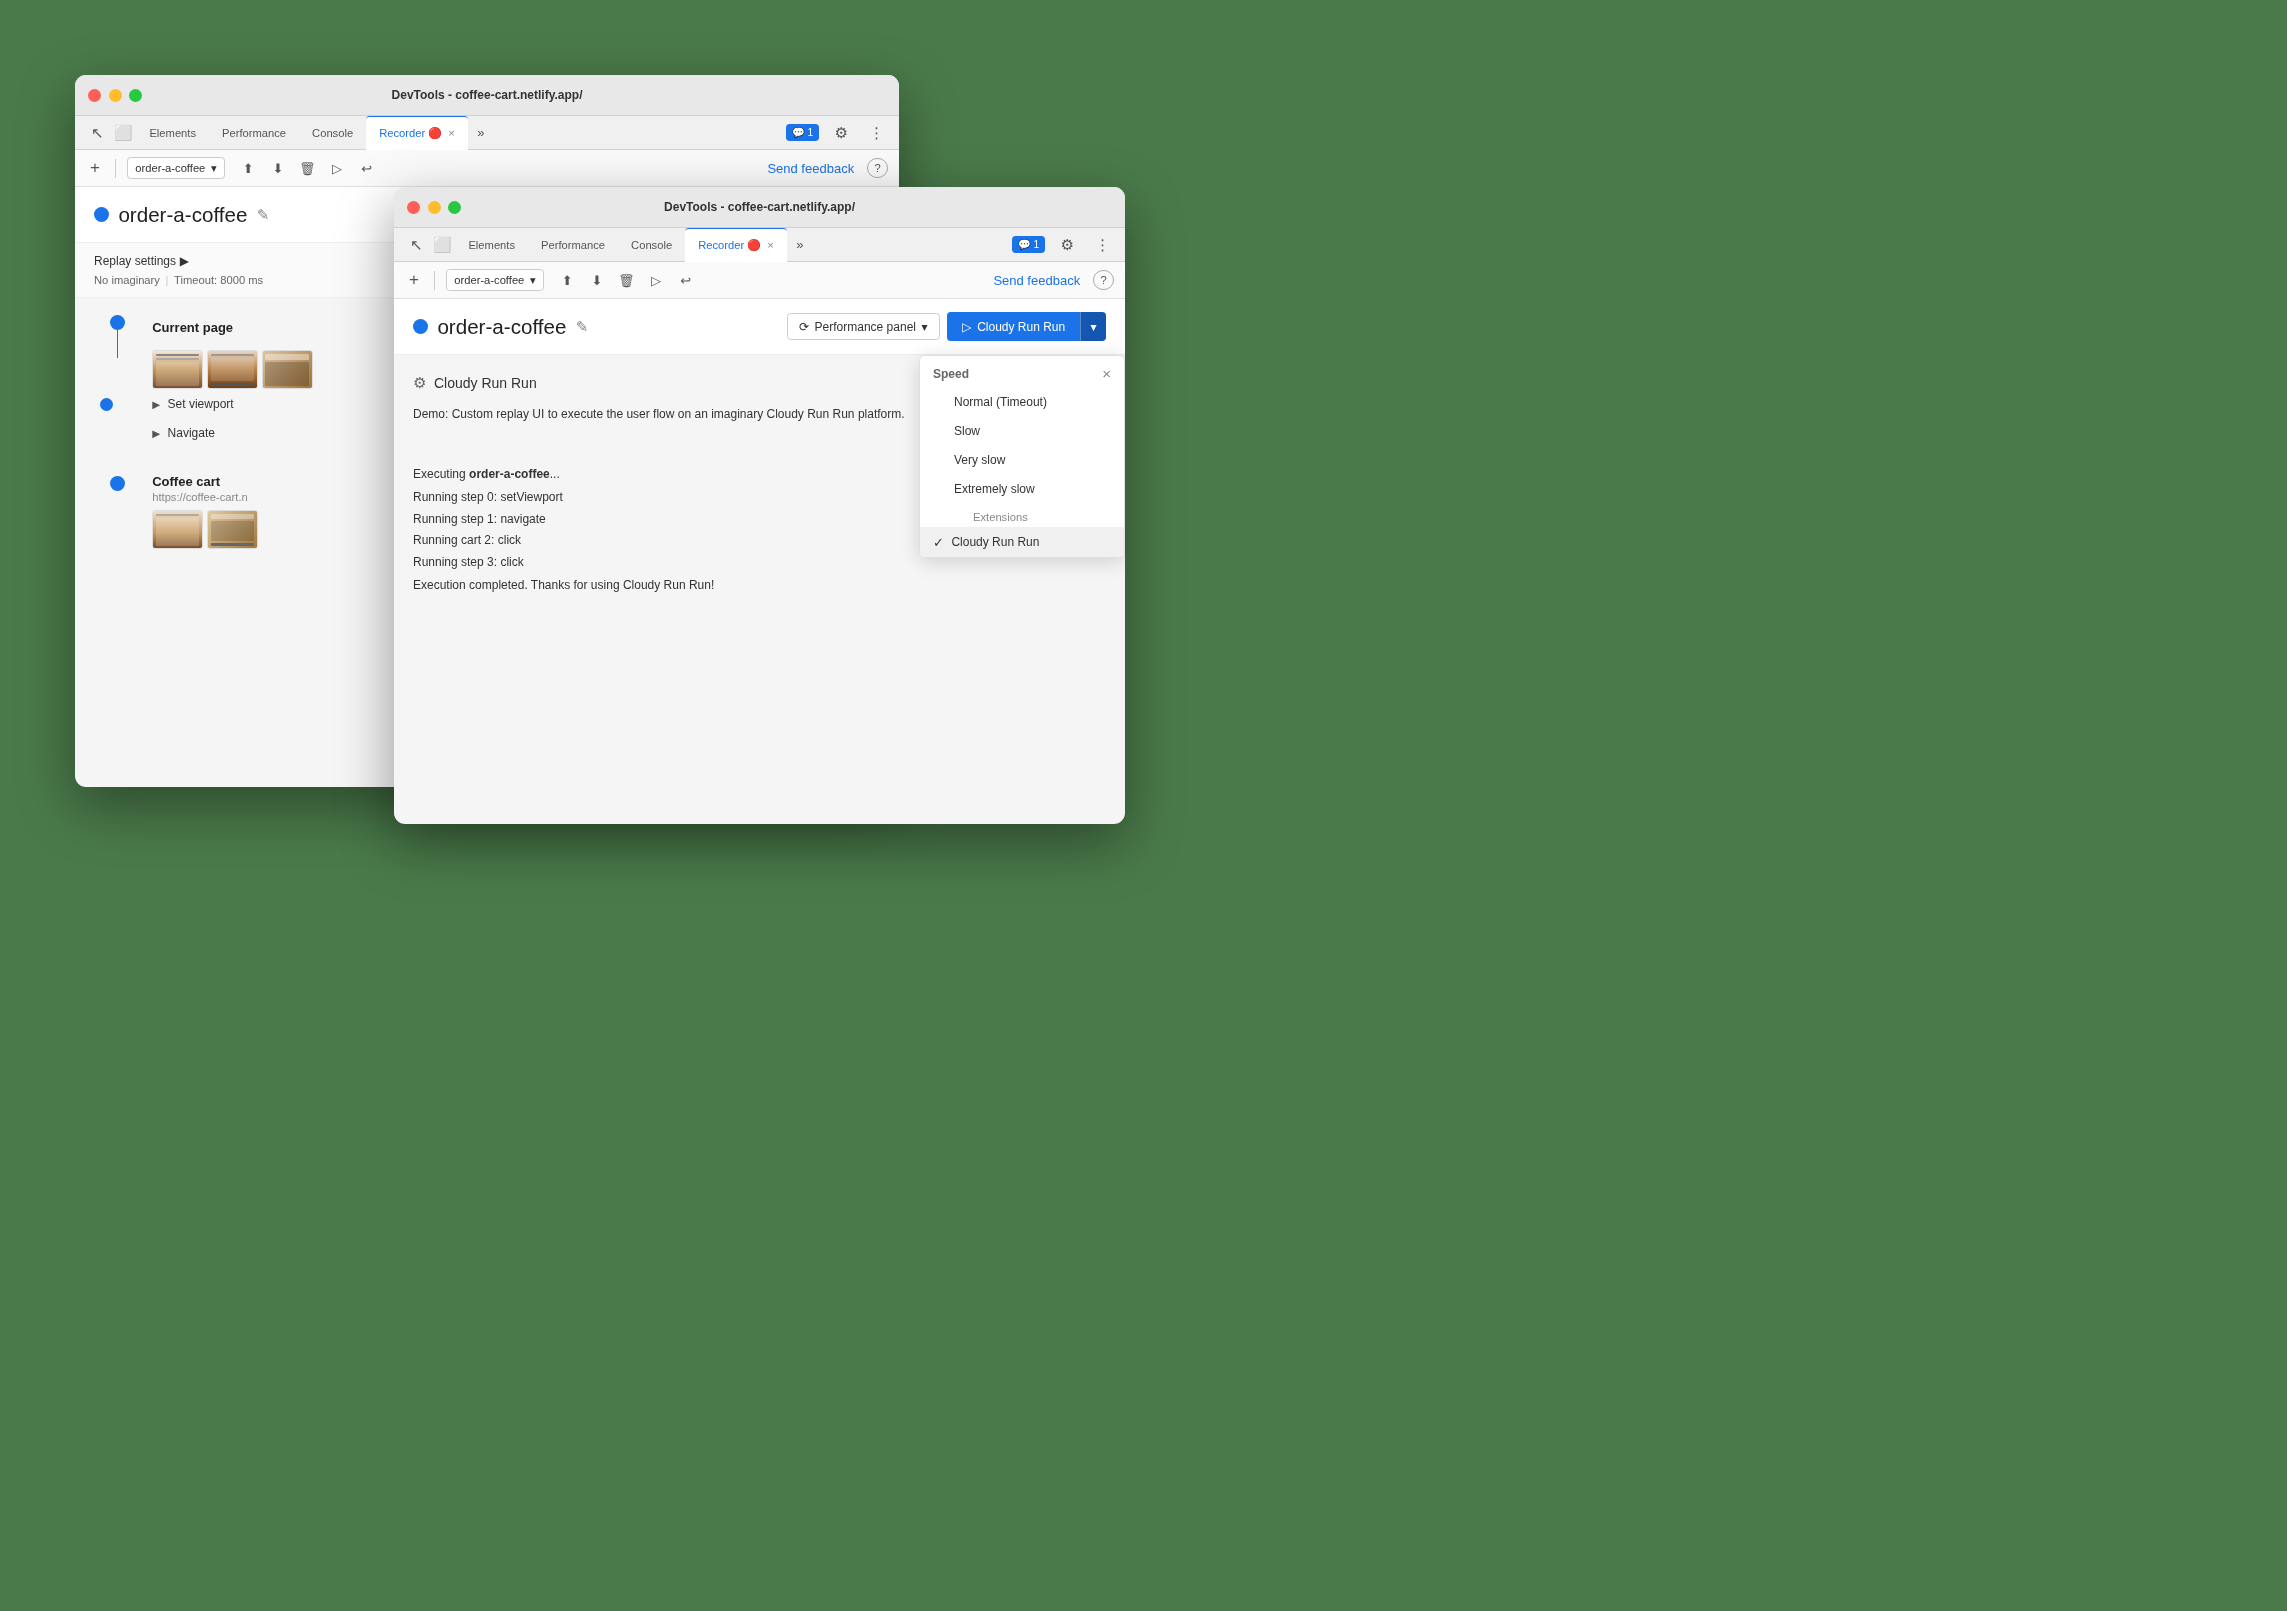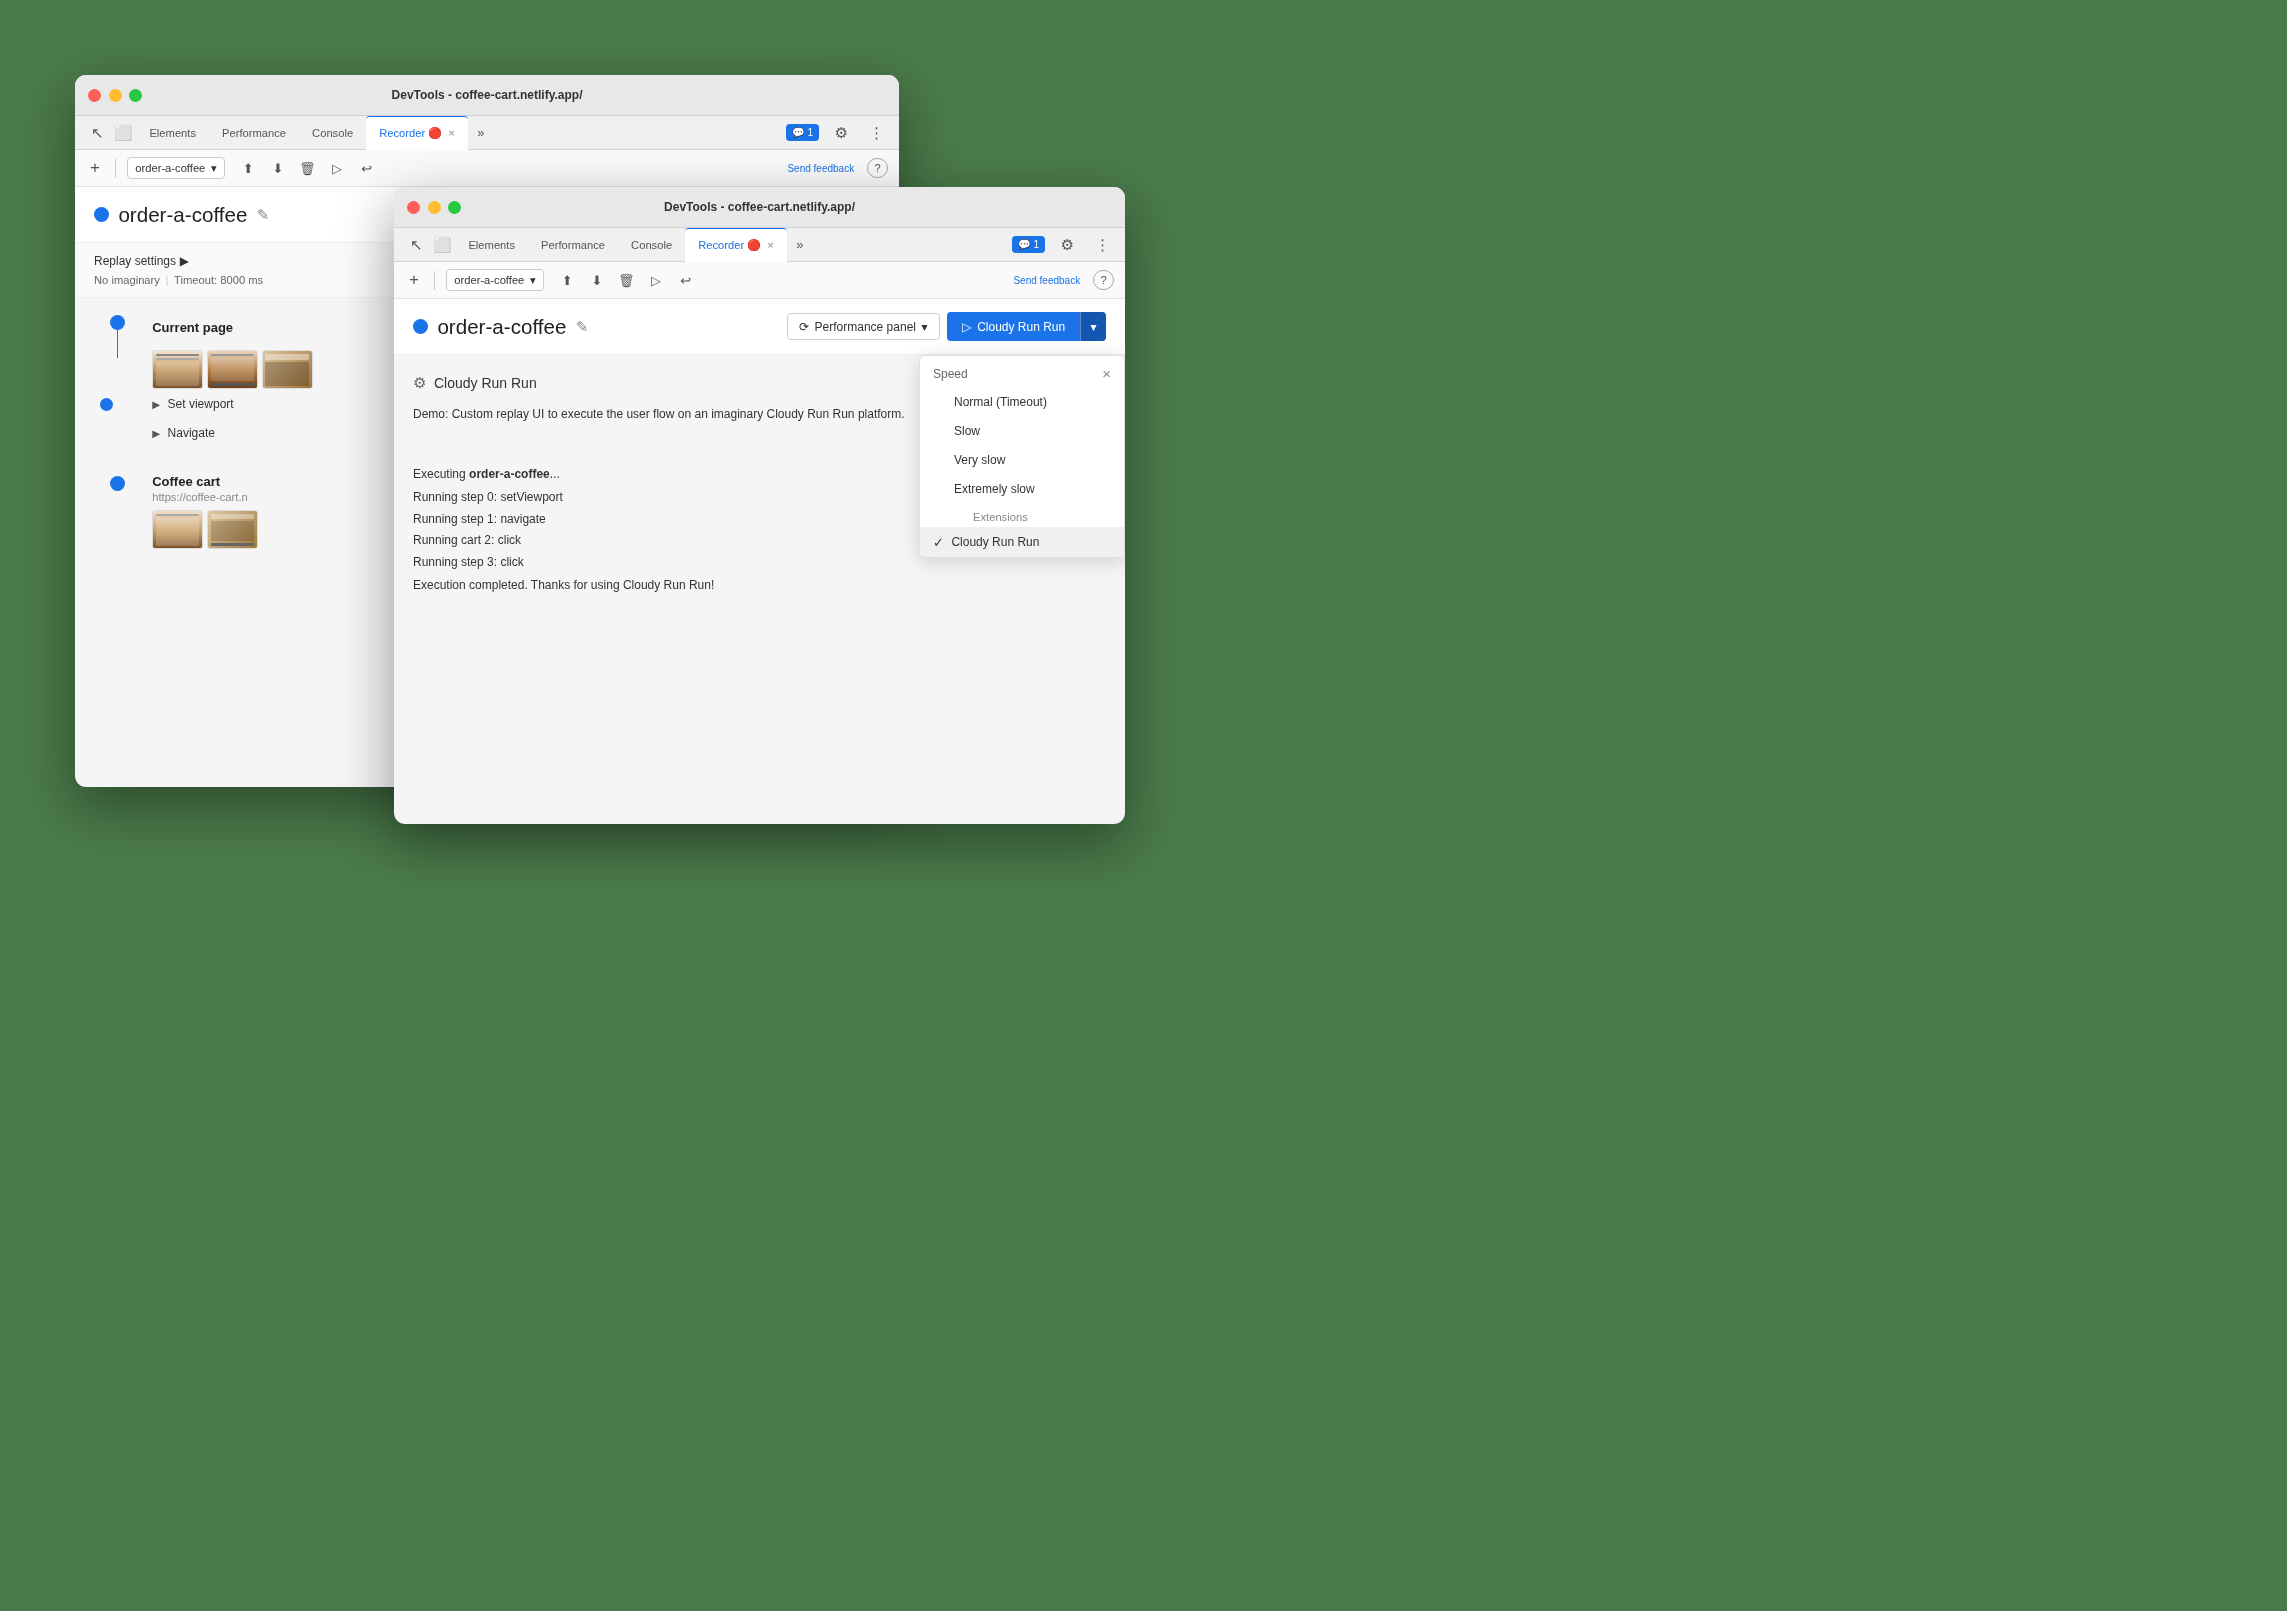--- a/index.html
+++ b/index.html
@@ -183,21 +183,21 @@
       align-items: center;
       justify-content: center;
       cursor: pointer;
       color: #555;
       font-size: 13px;
       border-radius: 2.8px;
     }
 
     .send-feedback-link {
       margin-left: auto;
-      font-size: 10px;
+      font-size: 13px;
       color: #1a73e8;
       cursor: pointer;
       text-decoration: none;
     }
 
     .help-icon {
       width: 20.6px;
       height: 20.6px;
       border: 0.9px solid #aaa;
       border-radius: 50%;
@@ -505,21 +505,21 @@
     .speed-dropdown-header {
       display: flex;
       align-items: center;
       justify-content: space-between;
       padding: 9.4px 13px 5.6px;
     }
 
     .speed-label {
       font-size: 12px;
       color: #666;
-      font-weight: 400;
+      font-weight: 700;
     }
 
     .close-x {
       font-size: 15px;
       color: #888;
       cursor: pointer;
     }
 
     .speed-item {
       padding: 7.5px 13px 7.5px 34px;

